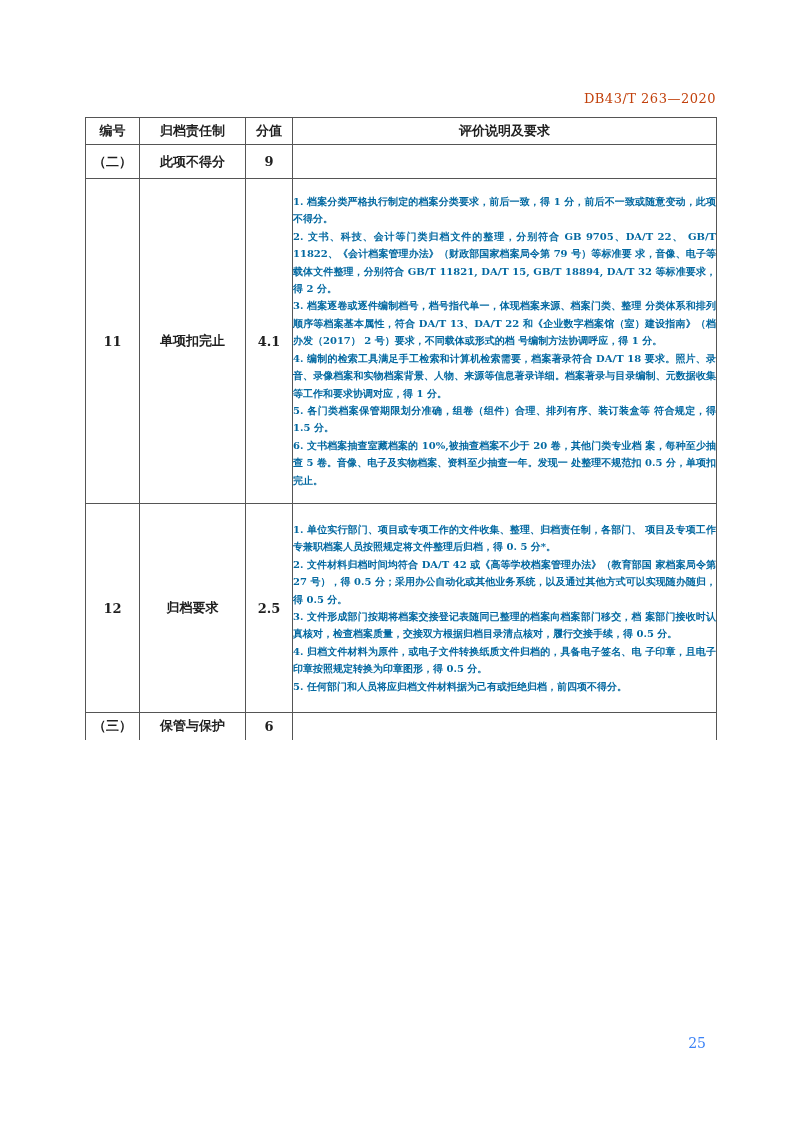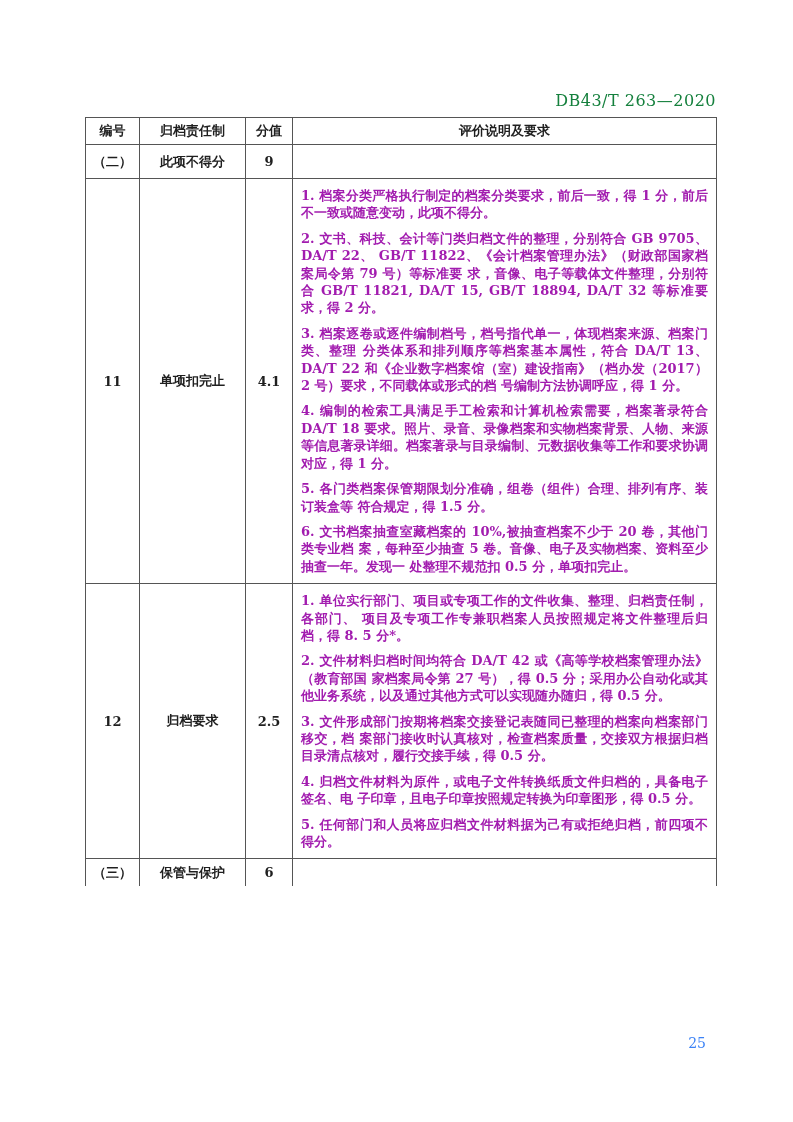--- a/index.html
+++ b/index.html
@@ -13,24 +13,24 @@
     height: 1122px;
     background: #ffffff;
     font-family: "DejaVu Serif", "Liberation Serif", serif;
     color: #1f1f1f;
     overflow: hidden;
   }
   .doc-header {
     position: absolute;
     top: 91px;
     right: 77px;
-    font-size: 16px;
+    font-size: 13px;
     letter-spacing: 0.5px;
     white-space: nowrap;
-    color: #15803d;
+    color: #c2410c;
   }
   table.eval {
     position: absolute;
     left: 85px;
     top: 117px;
     width: 631px;
     border-collapse: collapse;
     table-layout: fixed;
   }
   table.eval col.c1 { width: 54px; }
@@ -50,25 +50,25 @@
   tr.row-11 { height: 325px; }
   tr.row-12 { height: 209px; }
   tr.row-cut { height: 27px; }
   tr.row-cut td { border-bottom: none; }
   td.center, th.center { text-align: center; }
   td.desc {
     vertical-align: top;
     padding: 3px 2px 3px 4px;
   }
   td.desc p {
-    margin: 8px;
-    font-size: 13px;
+    margin: 0;
+    font-size: 10px;
     line-height: 17.4px;
     text-align: justify;
-    color: #a21caf;
+    color: #0369a1;
   }
   .page-number {
     position: absolute;
     top: 1035px;
     right: 87px;
     font-size: 14px;
     color: #3b82f6;
   }
 </style>
 </head>
@@ -111,21 +111,21 @@
           <p>4. 编制的检索工具满足手工检索和计算机检索需要，档案著录符合 DA/T 18 要求。照片、录音、录像档案和实物档案背景、人物、来源等信息著录详细。档案著录与目录编制、元数据收集等工作和要求协调对应，得 1 分。</p>
           <p>5. 各门类档案保管期限划分准确，组卷（组件）合理、排列有序、装订装盒等 符合规定，得 1.5 分。</p>
           <p>6. 文书档案抽查室藏档案的 10%,被抽查档案不少于 20 卷，其他门类专业档 案，每种至少抽查 5 卷。音像、电子及实物档案、资料至少抽查一年。发现一 处整理不规范扣 0.5 分，单项扣完止。</p>
         </td>
       </tr>
       <tr class="row-12">
         <td class="center">12</td>
         <td class="center">归档要求</td>
         <td class="center">2.5</td>
         <td class="desc">
-          <p>1. 单位实行部门、项目或专项工作的文件收集、整理、归档责任制，各部门、 项目及专项工作专兼职档案人员按照规定将文件整理后归档，得 8. 5 分*。</p>
+          <p>1. 单位实行部门、项目或专项工作的文件收集、整理、归档责任制，各部门、 项目及专项工作专兼职档案人员按照规定将文件整理后归档，得 0. 5 分*。</p>
           <p>2. 文件材料归档时间均符合 DA/T 42 或《高等学校档案管理办法》（教育部国 家档案局令第 27 号），得 0.5 分；采用办公自动化或其他业务系统，以及通过其他方式可以实现随办随归，得 0.5 分。</p>
           <p>3. 文件形成部门按期将档案交接登记表随同已整理的档案向档案部门移交，档 案部门接收时认真核对，检查档案质量，交接双方根据归档目录清点核对，履行交接手续，得 0.5 分。</p>
           <p>4. 归档文件材料为原件，或电子文件转换纸质文件归档的，具备电子签名、电 子印章，且电子印章按照规定转换为印章图形，得 0.5 分。</p>
           <p>5. 任何部门和人员将应归档文件材料据为己有或拒绝归档，前四项不得分。</p>
         </td>
       </tr>
       <tr class="row-sec row-cut">
         <td class="center">（三）</td>
         <td class="center">保管与保护</td>
         <td class="center">6</td>

